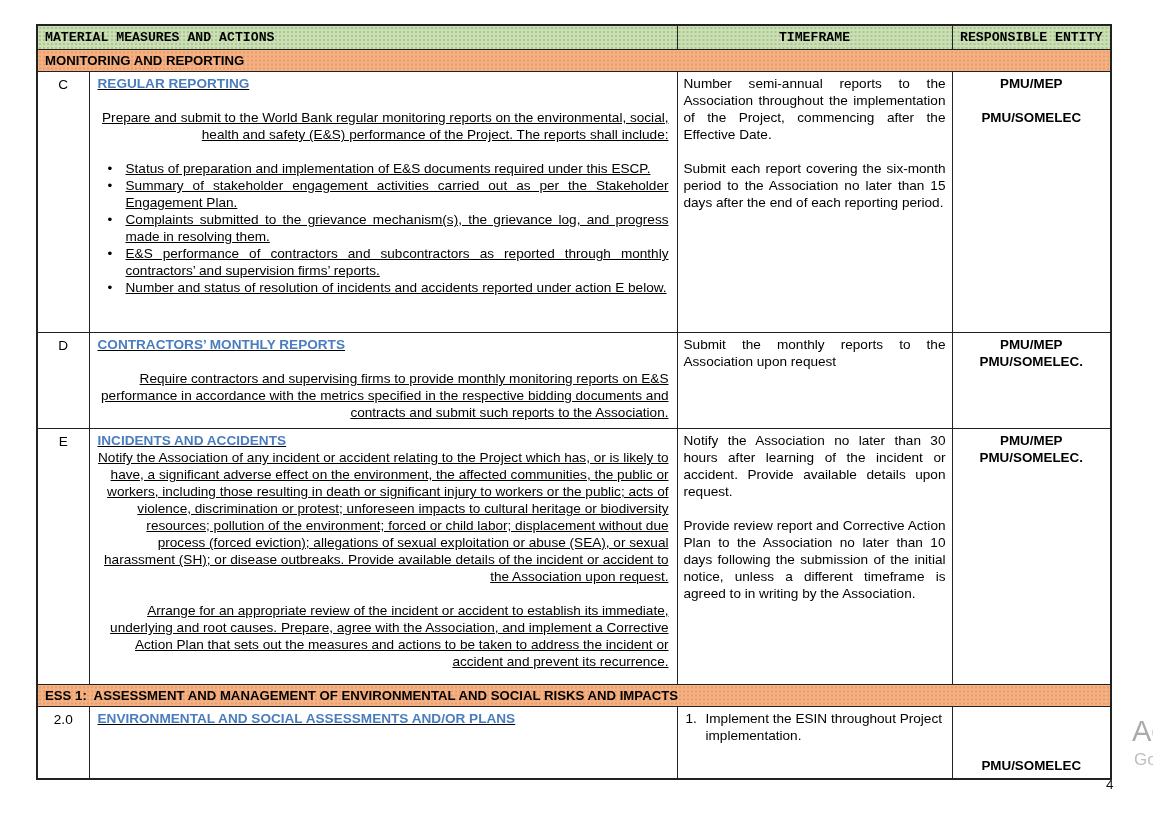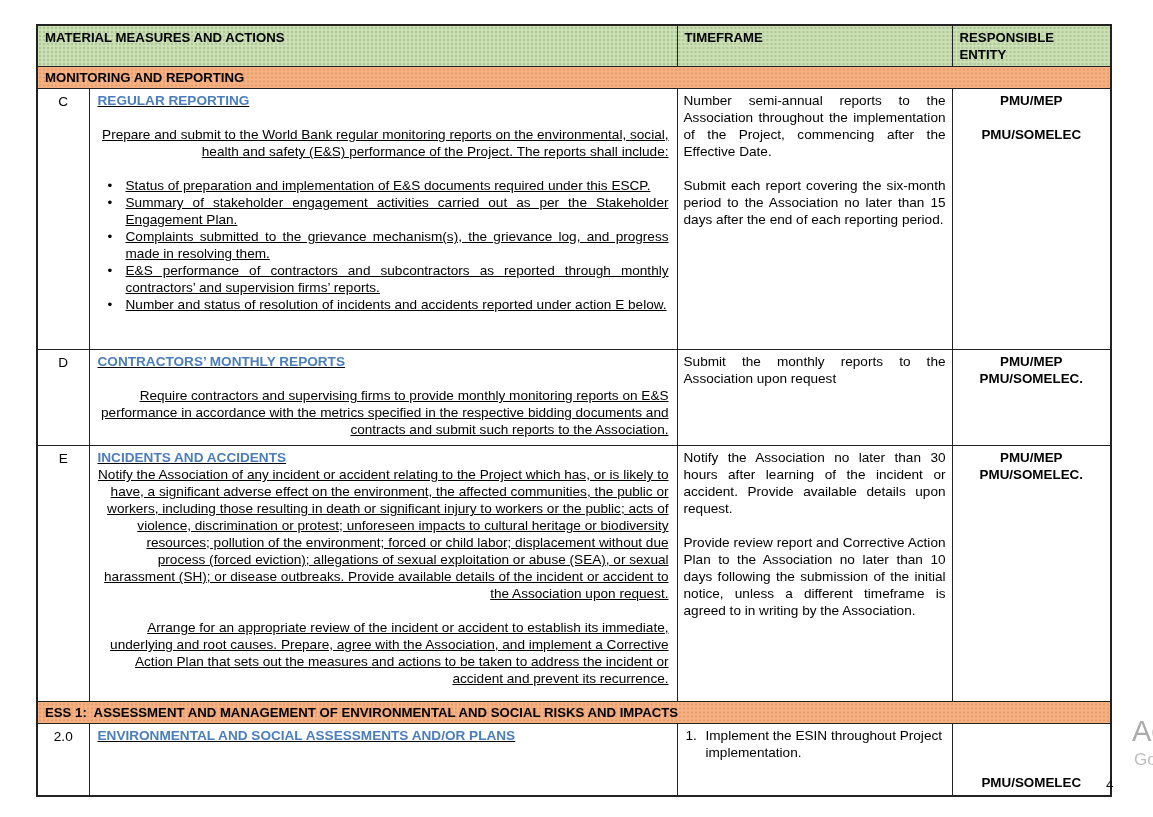--- a/index.html
+++ b/index.html
@@ -41,21 +41,21 @@
   }
   .orange {
     background-color:#f5b183;
     background-image: radial-gradient(circle, rgba(205,120,55,0.35) 1px, rgba(0,0,0,0) 1.4px);
     background-size:4px 4px;
     font-weight:bold;
     font-size:13.2px;
     padding:2px 7px;
     white-space:pre-wrap;
   }
-  .center { text-align:left; }
+  .center { text-align:center; }
 
   .id-cell { text-align:center; font-size:13.6px; padding-top:4px; }
 
   .row-title {
     color:#4a7dbf;
     font-weight:bold;
     font-size:13.6px;
   }
   .desc-cell { padding-left:8px; padding-right:8px;text-decoration:underline; }
   .gap { height:17px; }
@@ -106,21 +106,21 @@
 
   <table class="escp">
     <colgroup>
       <col class="c-id">
         <col class="c-desc">
         <col class="c-time">
         <col class="c-resp">
     </colgroup>
 
     <tbody>
-        <tr style="height:22px;">
+        <tr style="height:22px;font-family:Liberation Mono, monospace;">
       <td class="green" colspan="2">MATERIAL MEASURES AND ACTIONS</td>
       <td class="green center">TIMEFRAME</td>
       <td class="green center">RESPONSIBLE ENTITY</td>
     </tr>
 
     <tr style="height:14px;">
       <td class="orange" colspan="4">MONITORING AND REPORTING</td>
     </tr>
 
     <tr style="height:261px;">

